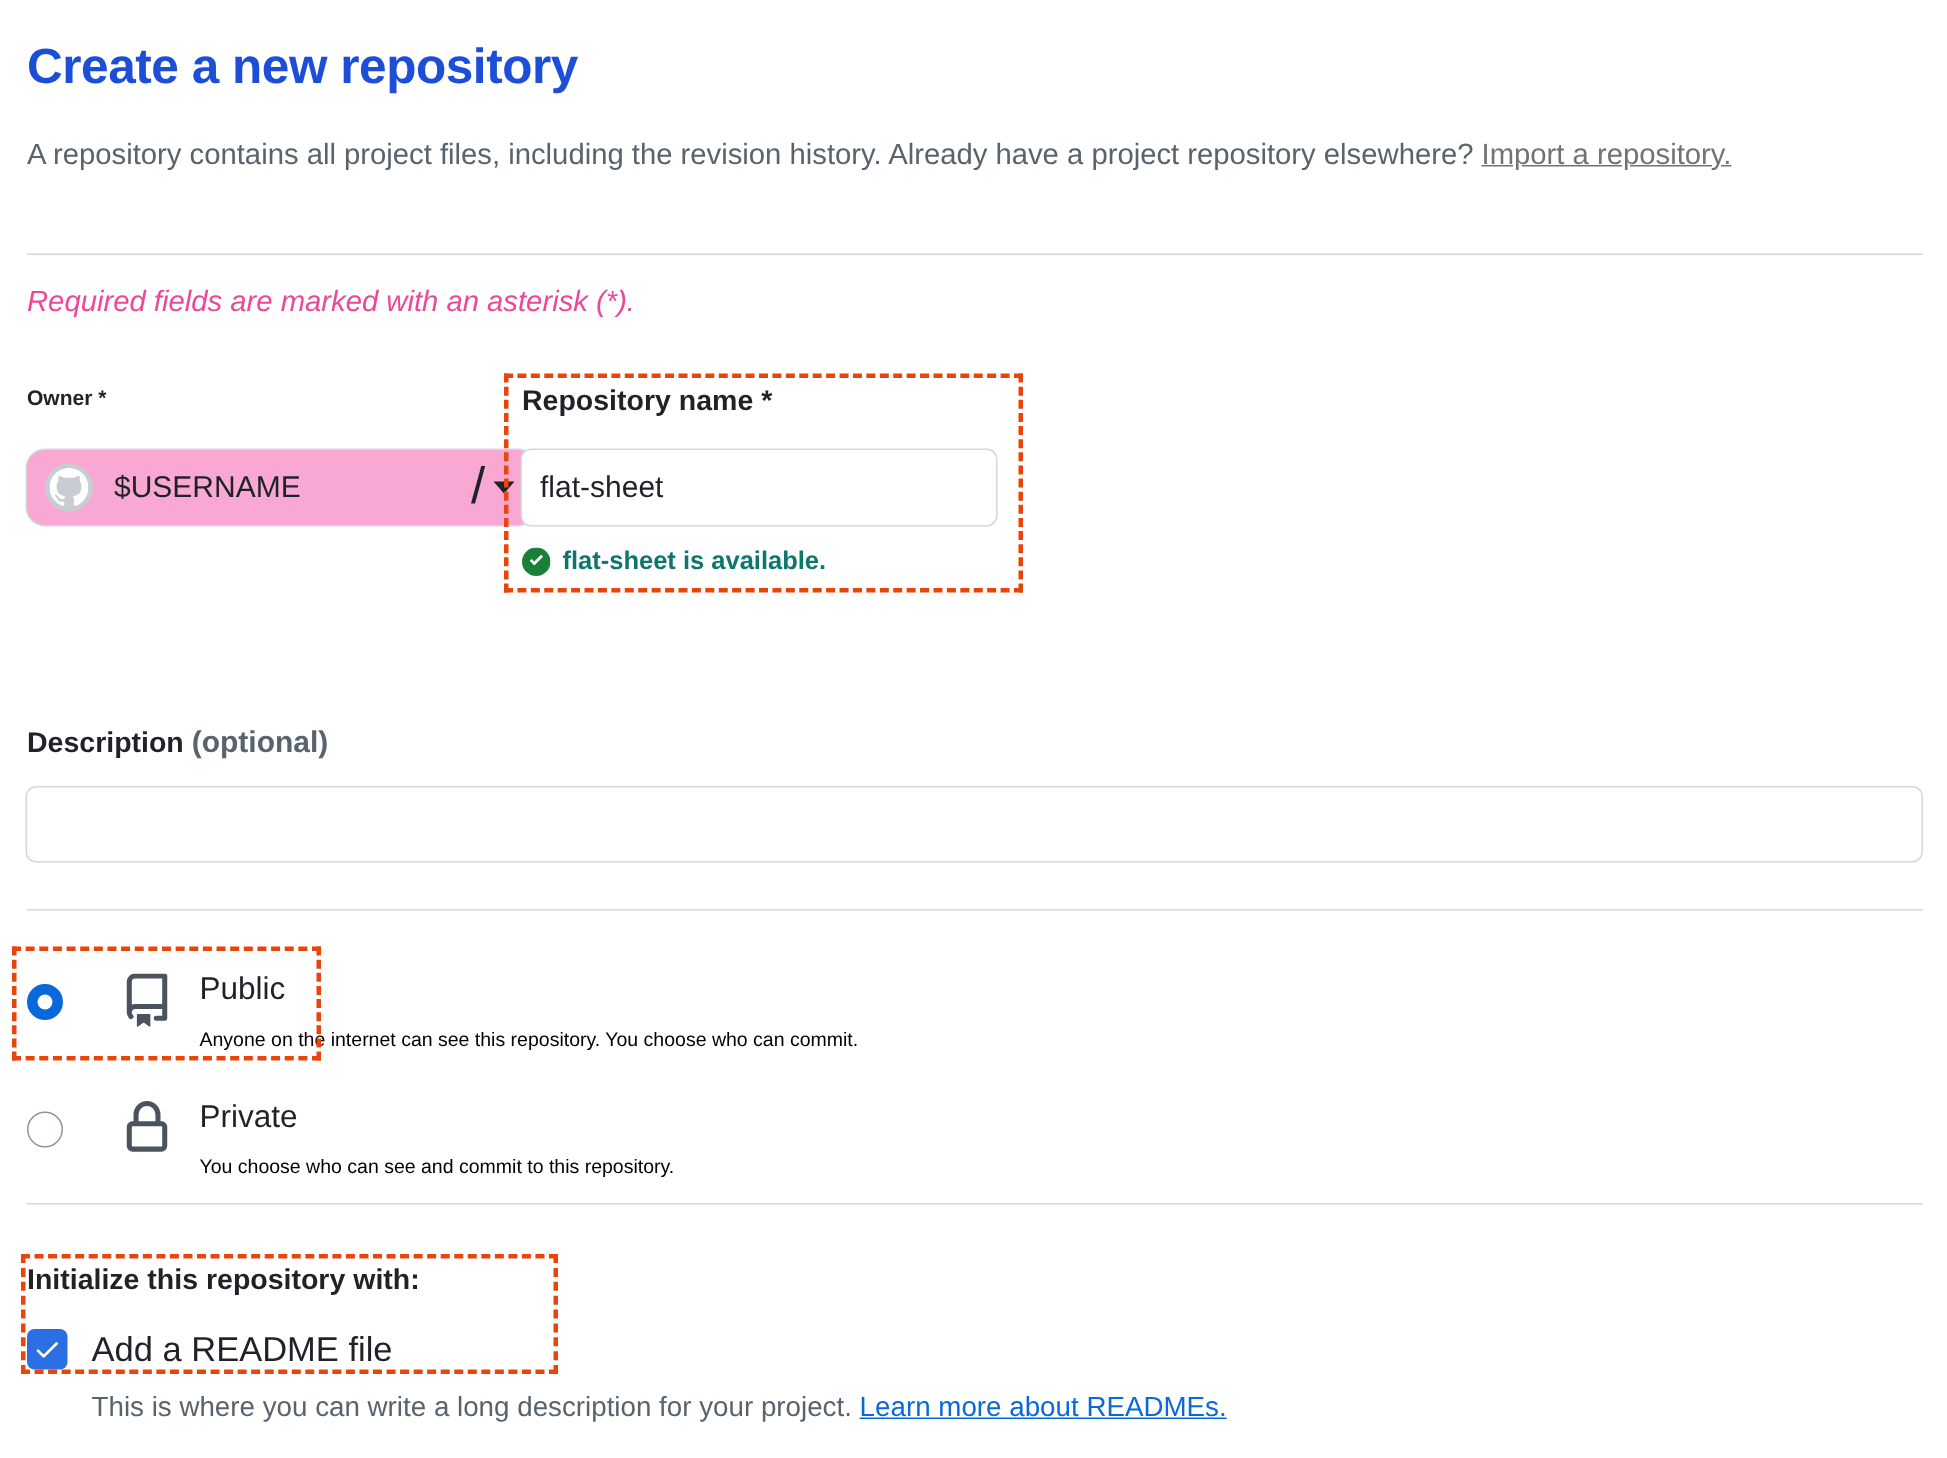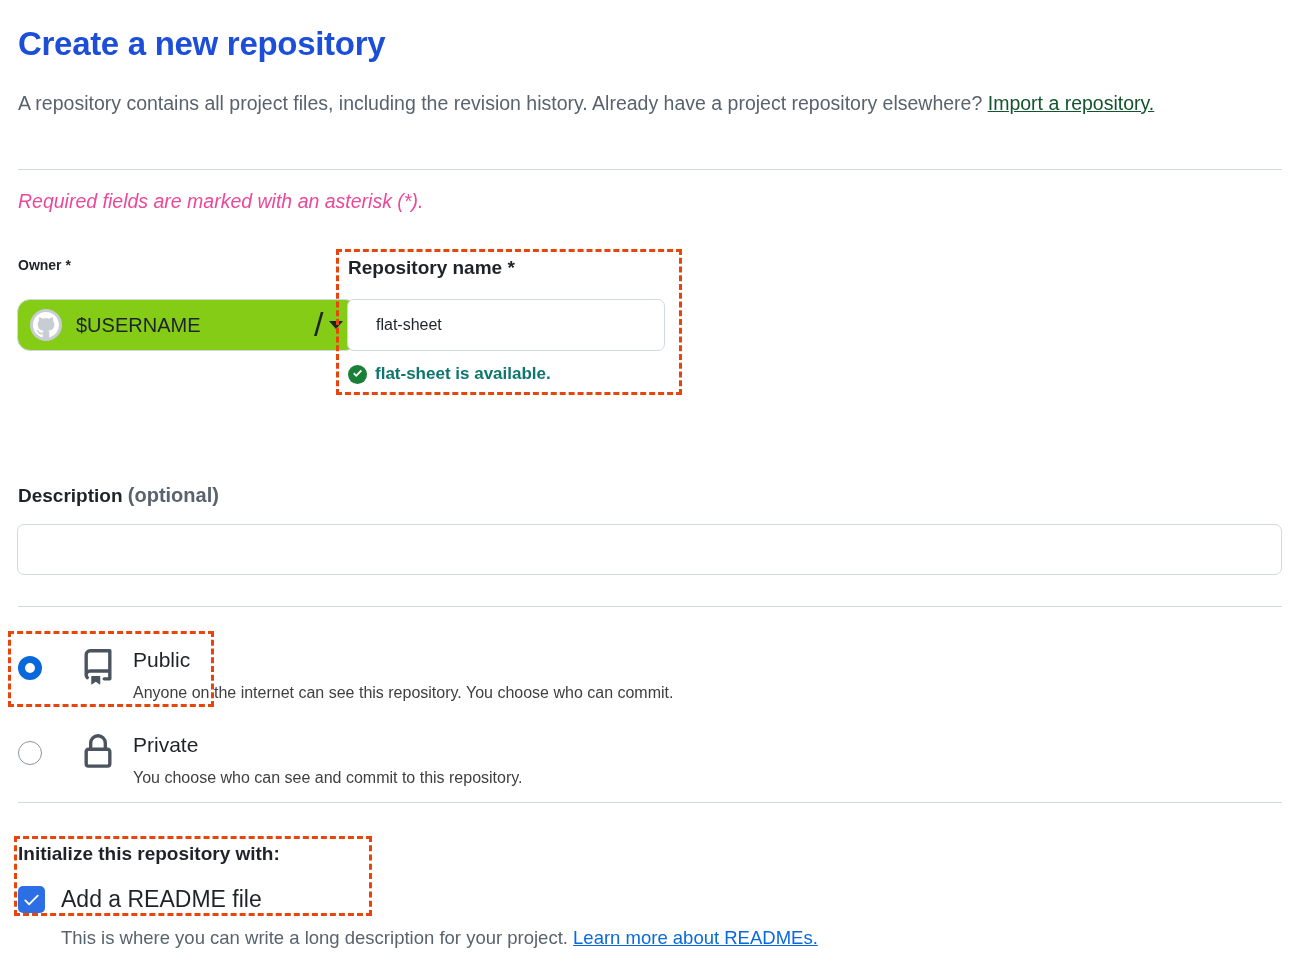--- a/index.html
+++ b/index.html
@@ -37,21 +37,21 @@
   .intro {
     position: absolute;
     left: 18px;
     top: 84px;
     width: 1190px;
     font-size: 19.5px;
     line-height: 38px;
     color: #59636e;
   }
   .intro a {
-    color: #14532d;
+    color: #737373;
     text-decoration: underline;
   }
 
   .divider {
     position: absolute;
     left: 18px;
     width: 1264px;
     height: 1px;
     background: #d1d9e0;
   }
@@ -79,21 +79,21 @@
   }
   .owner-select {
     position: absolute;
     left: 17px;
     top: 299px;
     width: 341px;
     height: 52px;
     box-sizing: border-box;
     border: 1px solid #d1d9e0;
     border-radius: 13px;
-    background: #84cc16;
+    background: #f9a8d4;
     display: flex;
     align-items: center;
     padding: 0 14px 0 12px;
     cursor: pointer;
   }
   .avatar {
     width: 32px;
     height: 32px;
     border-radius: 50%;
     background: #c8cdd3;
@@ -139,23 +139,23 @@
     position: absolute;
     left: 347px;
     top: 299px;
     width: 318px;
     height: 52px;
     box-sizing: border-box;
     border: 1px solid #d1d9e0;
     border-radius: 7px;
     background: #ffffff;
     font-family: "Liberation Sans", sans-serif;
-    font-size: 16px;
-    color: #1f2328;
-    padding: 0 28px;
+    font-size: 20px;
+    color: #1f2328;
+    padding: 0 12px;
     outline: none;
   }
   .availability {
     position: absolute;
     left: 348px;
     top: 364px;
     display: flex;
     align-items: center;
     font-size: 17px;
     font-weight: bold;
@@ -252,22 +252,22 @@
     left: 115px;
     top: 7px;
     font-size: 21px;
     color: #1f2328;
     line-height: 32px;
   }
   .vis-desc {
     position: absolute;
     left: 115px;
     top: 42px;
-    font-size: 16px;
-    color: #404040;
+    font-size: 13px;
+    color: #000000;
     white-space: nowrap;
     line-height: 28px;
   }
 
   
   .init-title {
     position: absolute;
     left: 18px;
     top: 843px;
     font-size: 19px;

